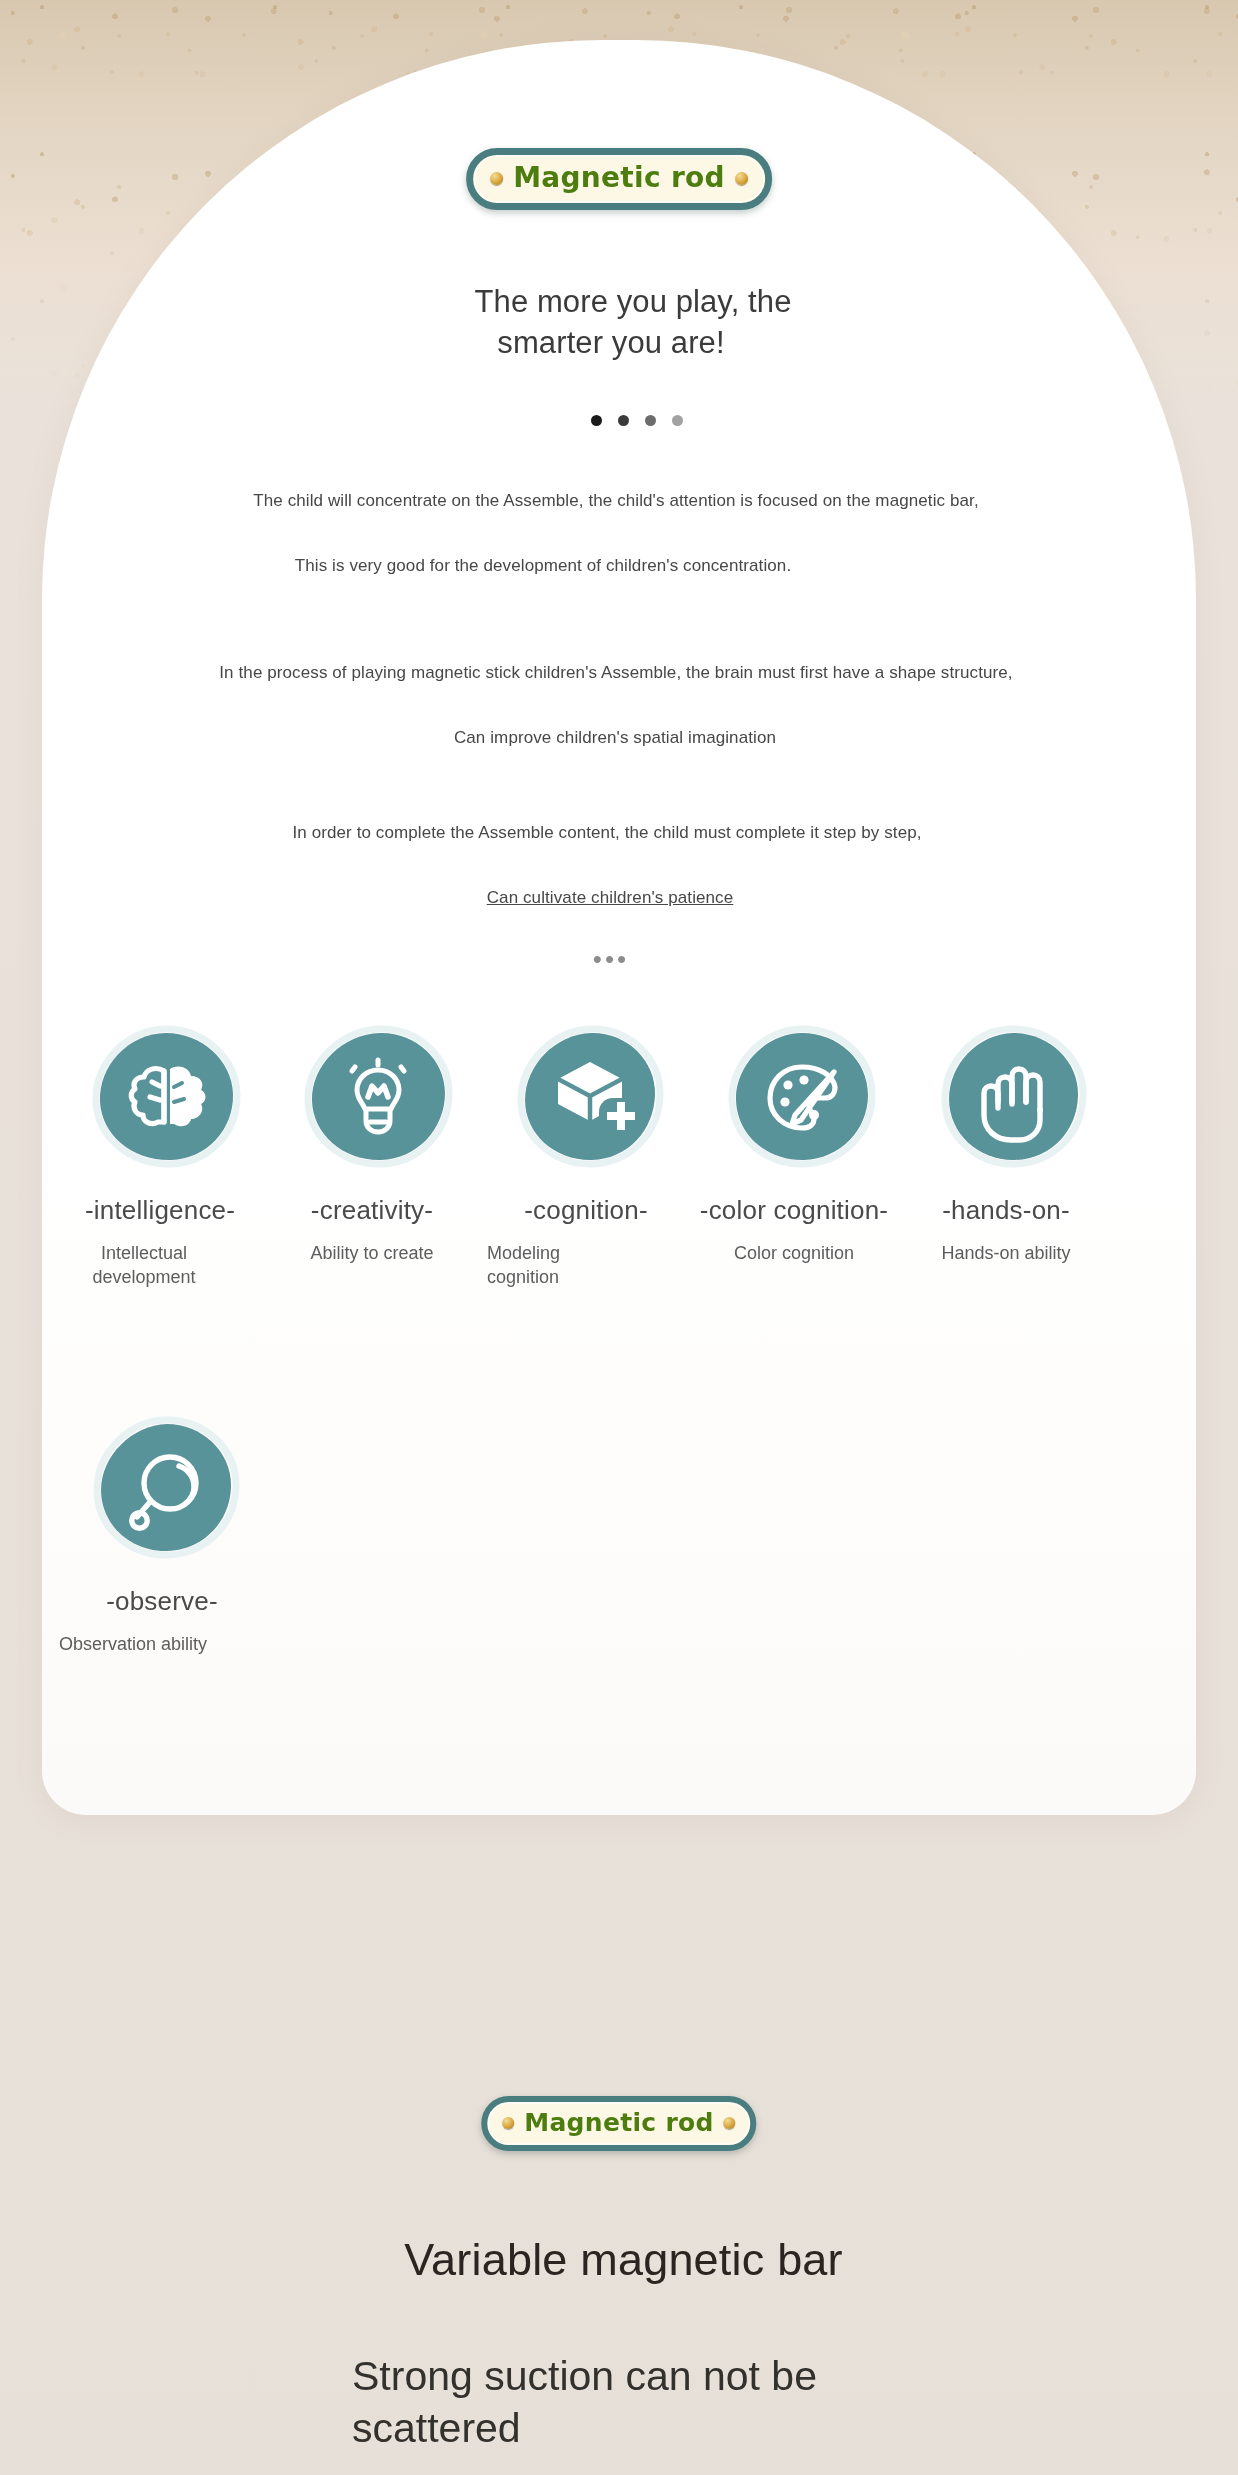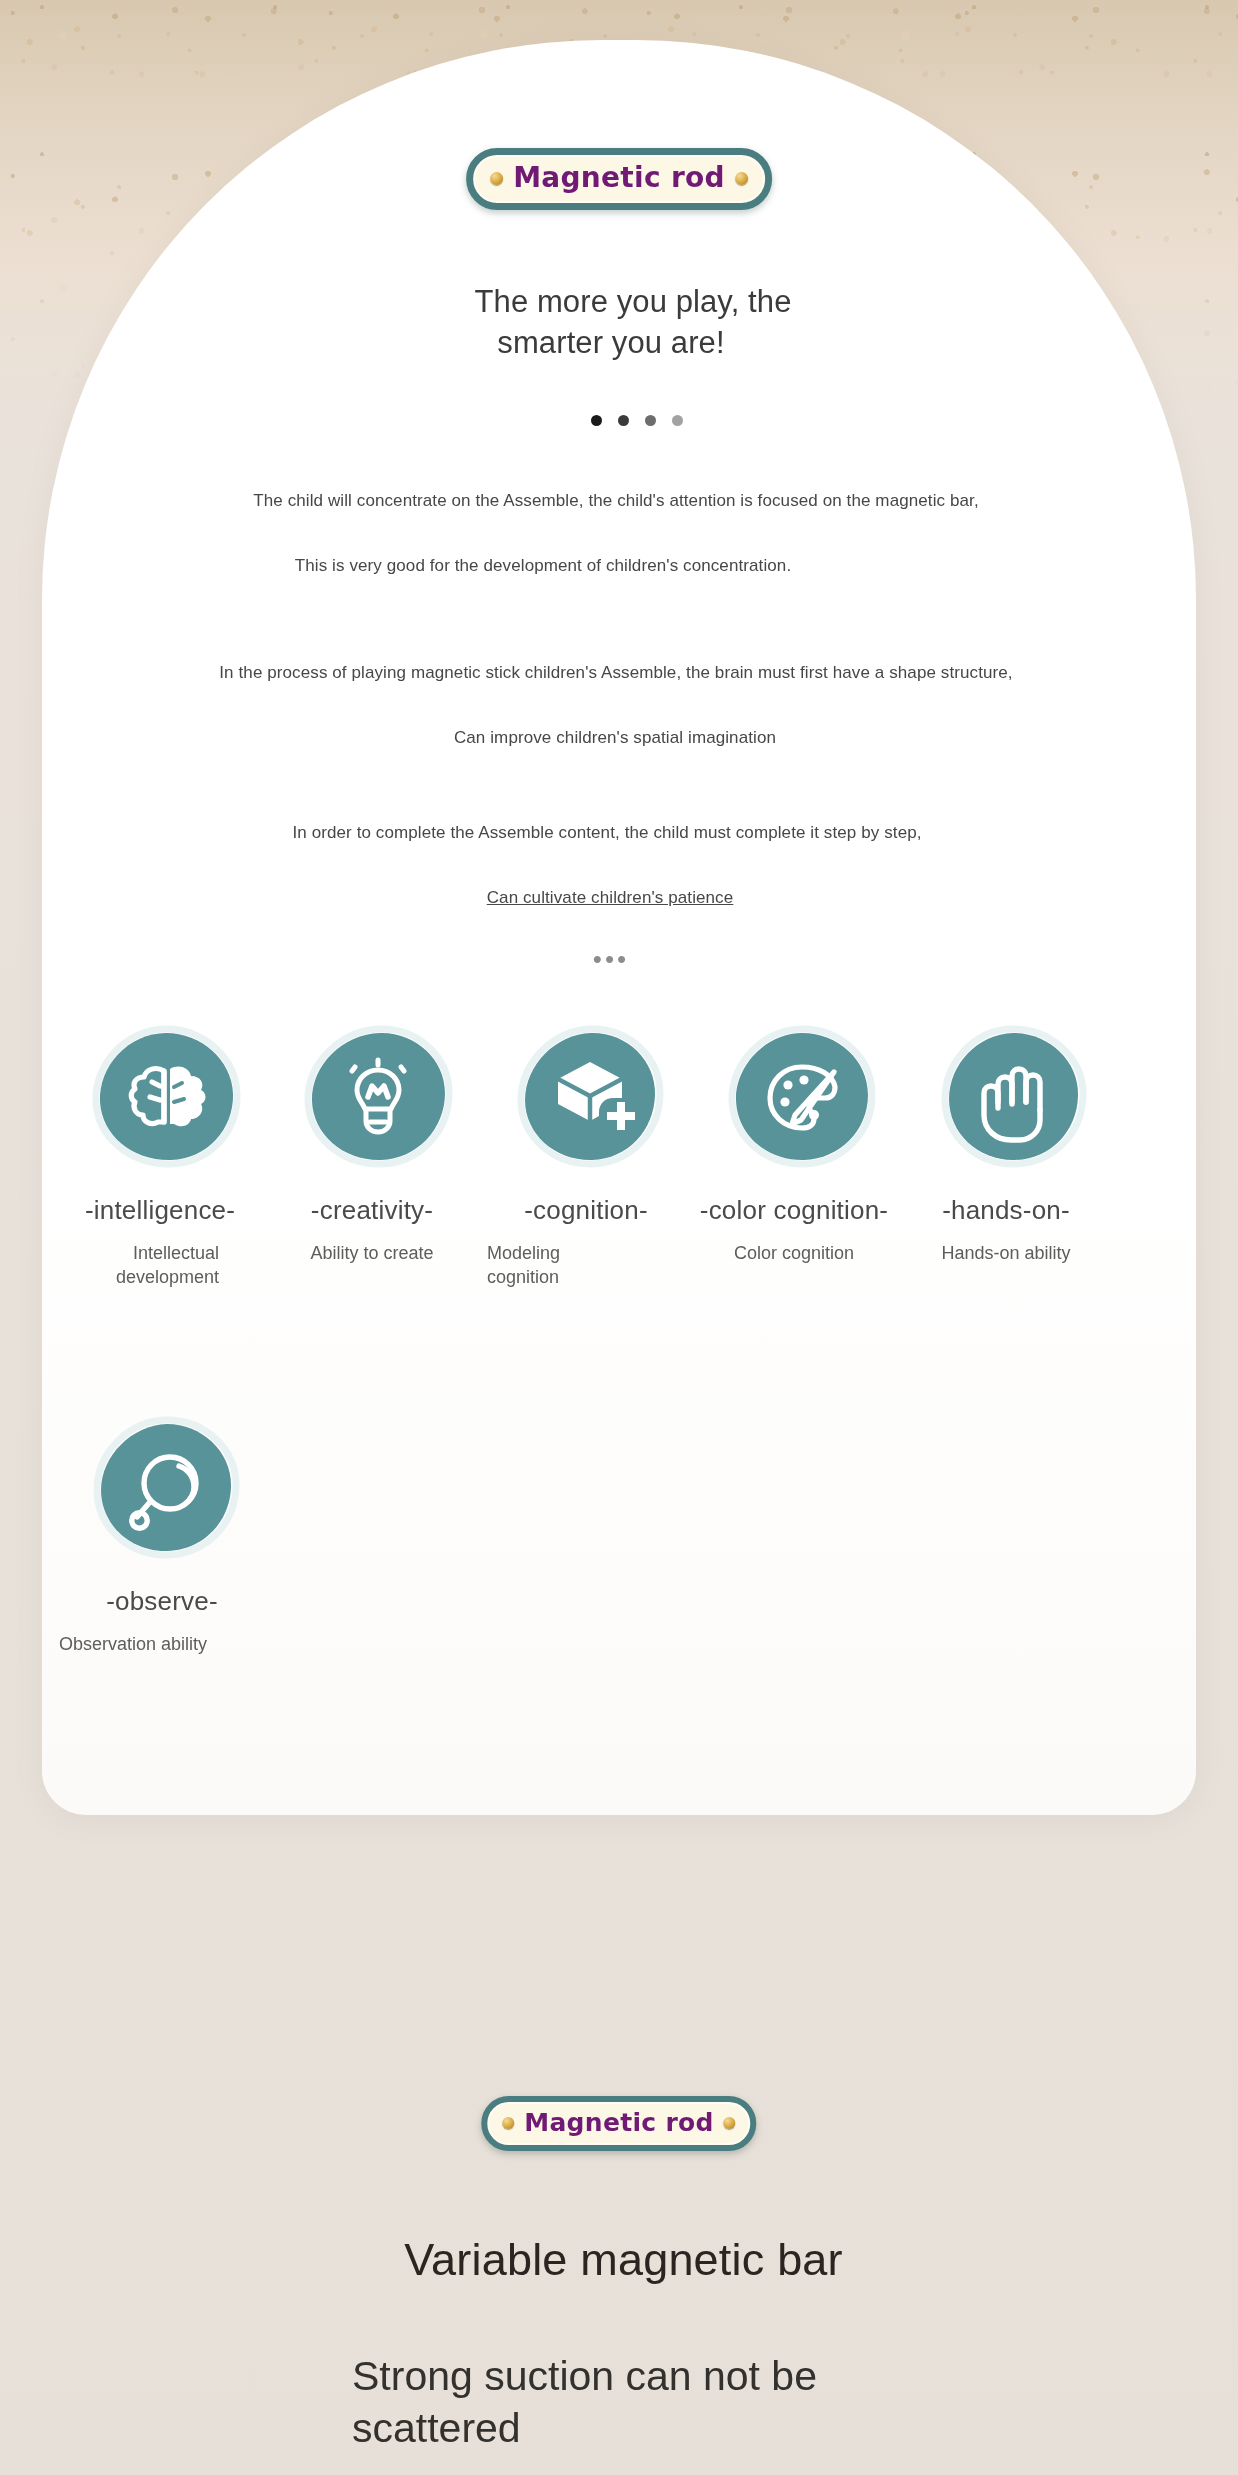--- a/index.html
+++ b/index.html
@@ -100,21 +100,21 @@
     border-radius: 50%;
     background: radial-gradient(circle at 34% 30%, #f4dc97 0%, #d8a63c 55%, #a4741d 100%);
     box-shadow: 0 1px 1px rgba(0,0,0,.35);
     flex: 0 0 auto;
   }
   .badge .badge-text {
     font-family: "DejaVu Sans", sans-serif;
     font-size: 28px;
     font-weight: 600;
     letter-spacing: .3px;
-    color: #701a75;
+    color: #4d7c0f;
     white-space: nowrap;
     line-height: 1;
   }
 
   .badge-top {
     position: absolute;
     left: 50%;
     top: 148px;
     transform: translateX(-50%);
   }
@@ -231,21 +231,21 @@
   .feature .sub {
     margin-top: 16px;
     font-size: 18px;
     color: #5d5d5d;
     line-height: 1.35;
     max-width: 170px;
   }
 
   
   .f-intelligence .title { transform: translateX(-6px); }
-  .f-intelligence .sub   { transform: translateX(-22px); text-align: right; width: 150px; }
+  .f-intelligence .sub   { transform: translateX(-22px); text-align: center; width: 150px; }
   .f-creativity  .title  { transform: translateX(-6px); }
   .f-creativity  .sub    { transform: translateX(-6px); }
   .f-cognition   .title  { transform: translateX(-4px); }
   .f-cognition   .sub    { transform: translateX(-28px); text-align: left; width: 150px; }
 
   .f-colorcog .title { transform: translateX(-8px); }
   .f-colorcog .sub   { transform: translateX(-8px); max-width: 220px; }
   .f-handson  .title { transform: translateX(-8px); }
   .f-handson  .sub   { transform: translateX(-8px); max-width: 220px; }
   .f-observe  .title { transform: translateX(-4px); }

